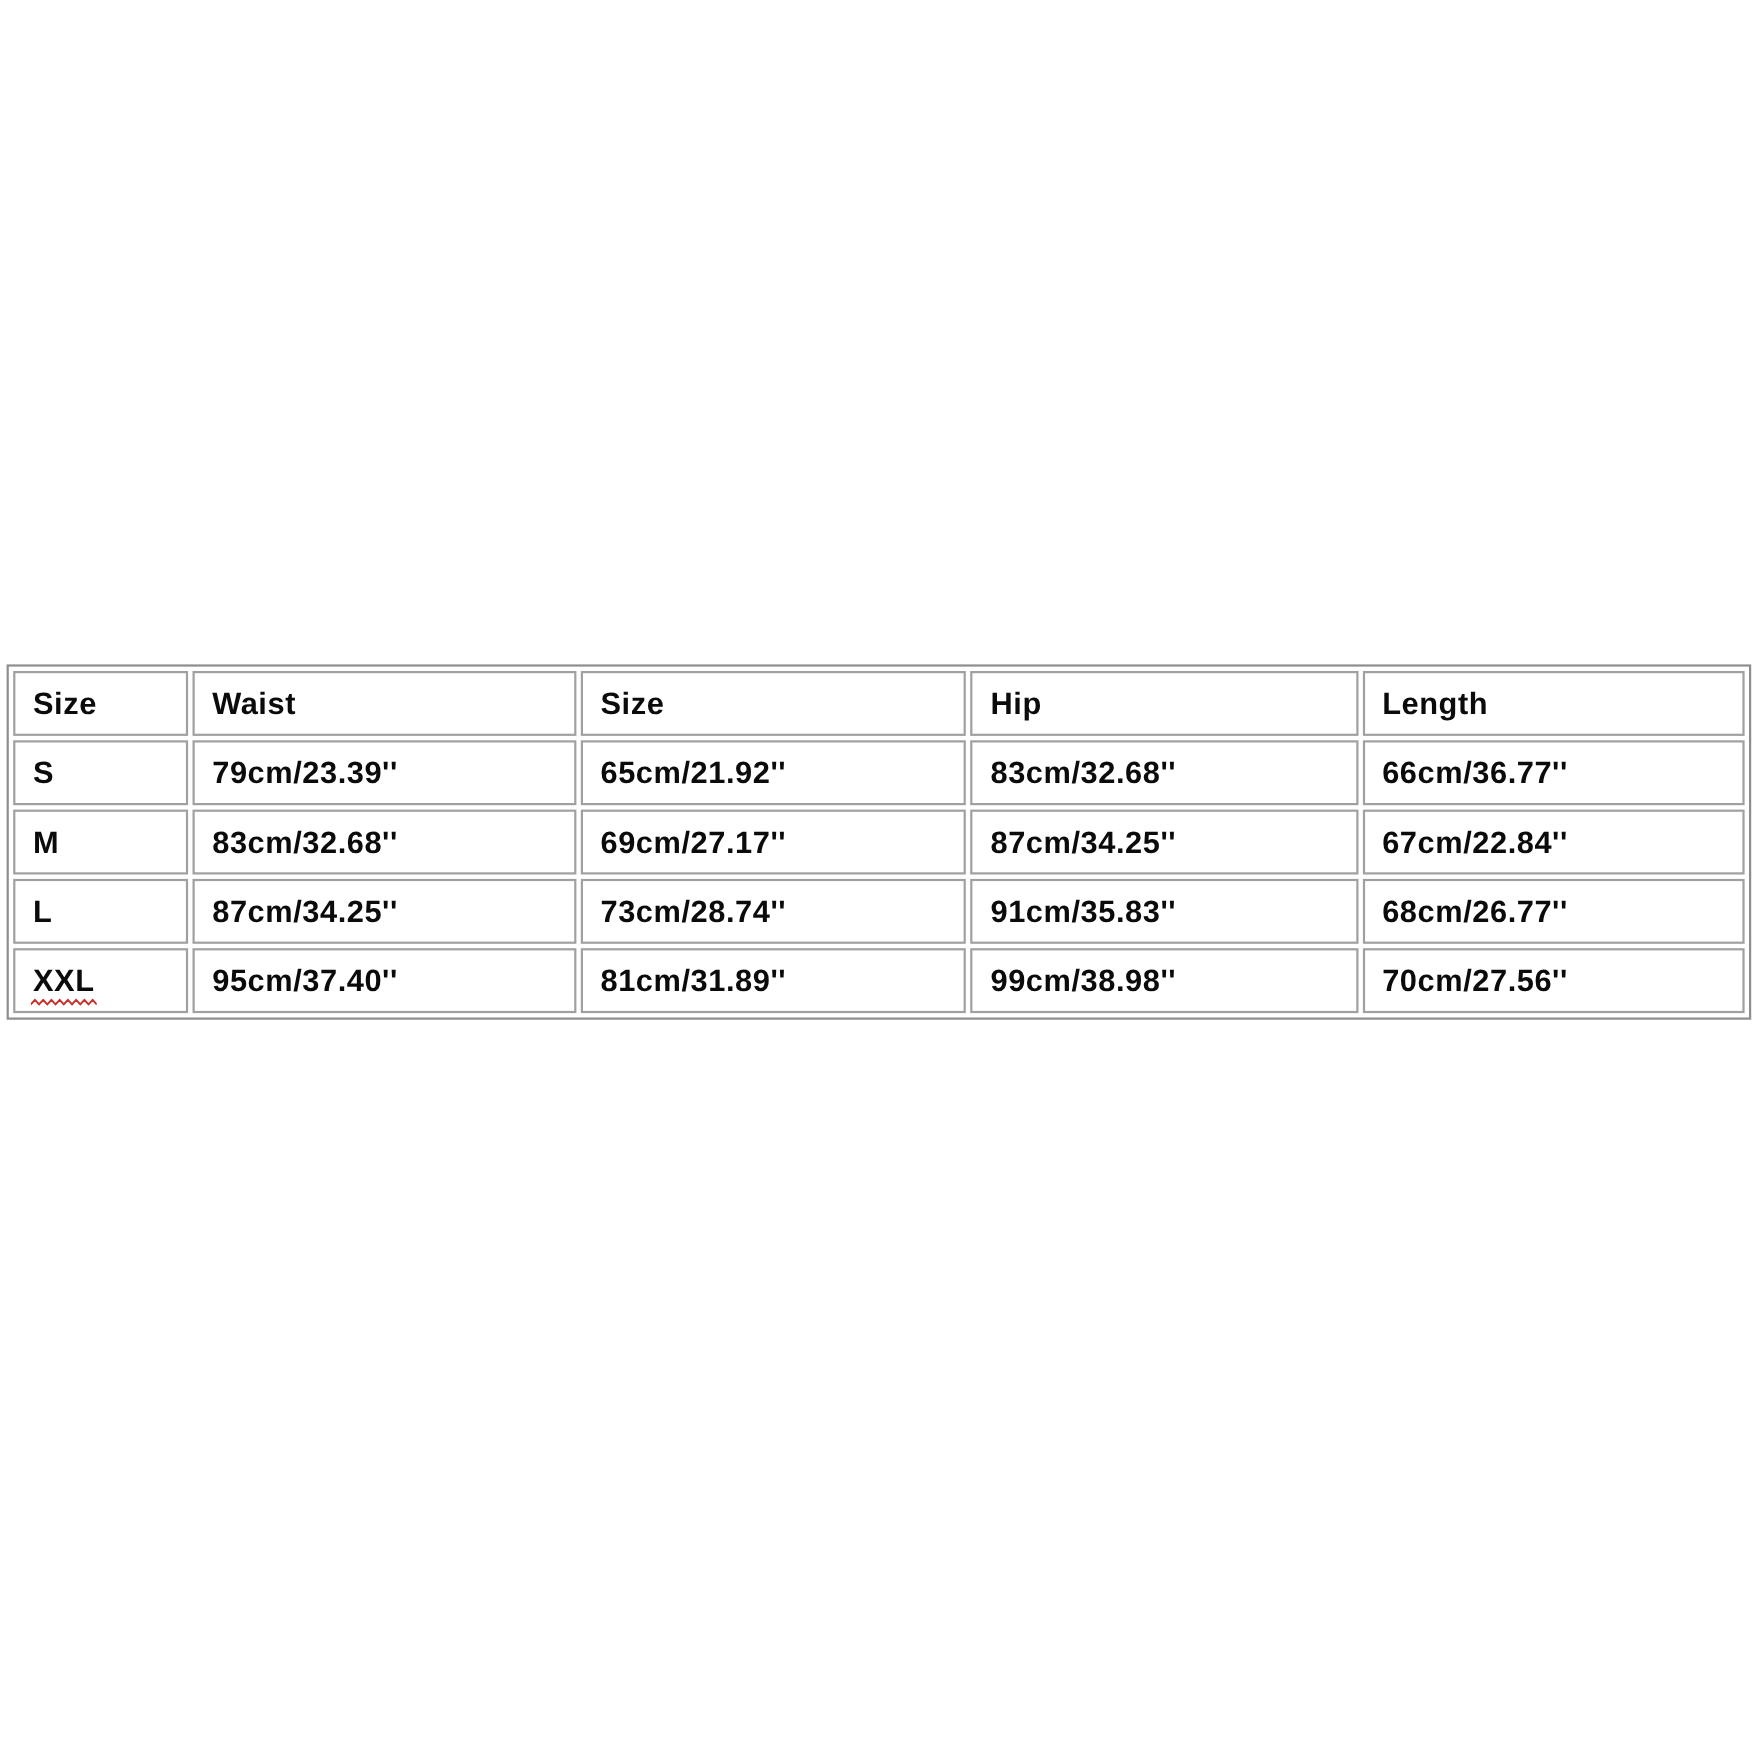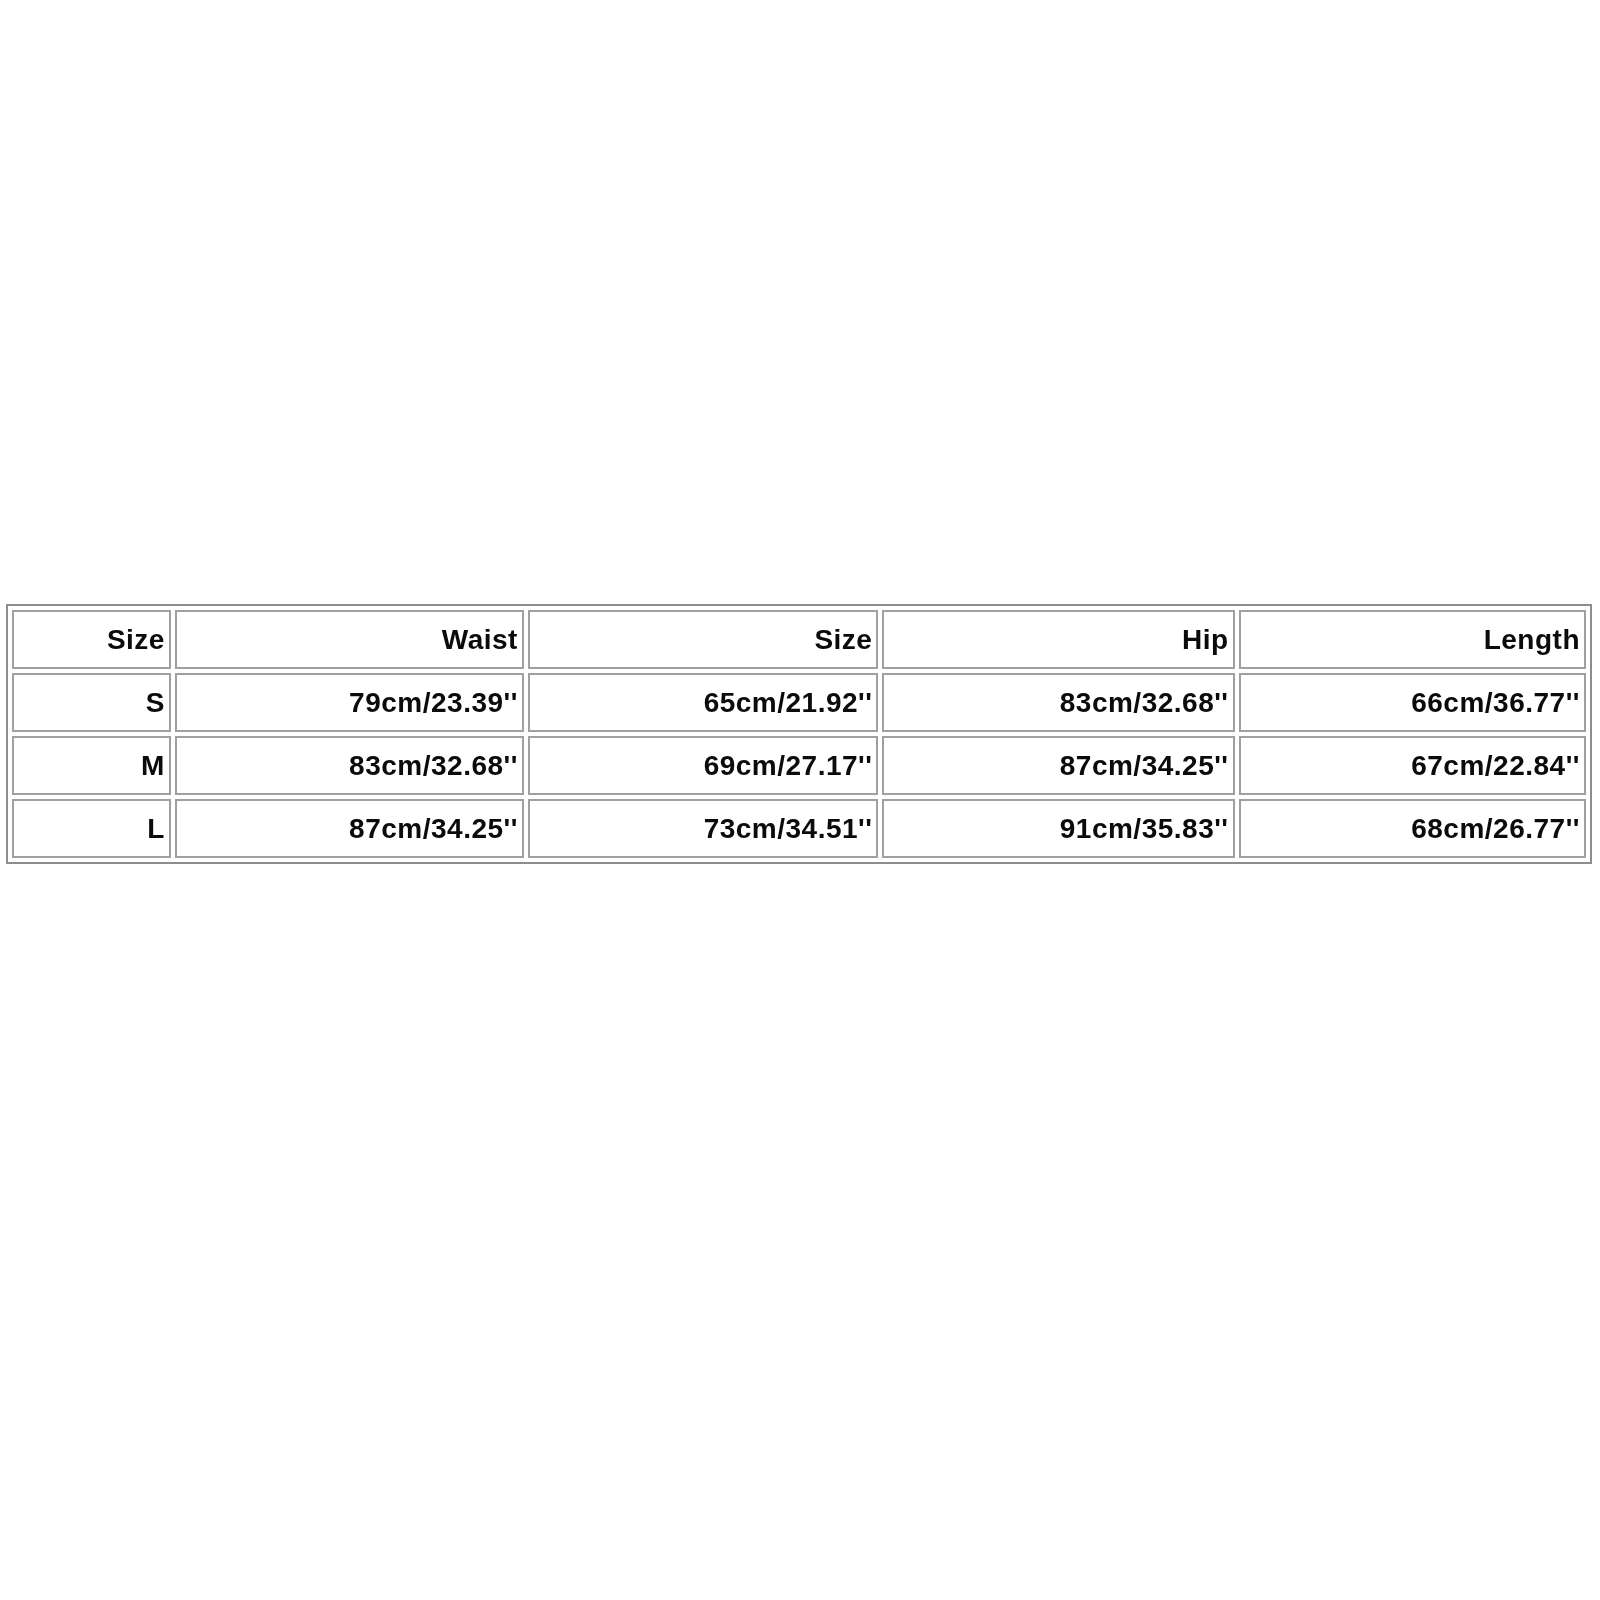--- a/index.html
+++ b/index.html
@@ -23,27 +23,27 @@
     border-collapse: separate;
     border-spacing: 4px;
     border: 2px solid #8d8d8d;
     background: #ffffff;
     table-layout: fixed;
   }
   .size-table th,
   .size-table td {
     border: 2px solid #a0a0a0;
     height: 55px;
-    text-align: right;
+    text-align: left;
     vertical-align: middle;
     font-size: 28px;
     font-weight: bold;
     color: #0b0b0b;
     background: #ffffff;
-    padding: 0 4px;
+    padding: 0 16px;
     letter-spacing: 0.5px;
     overflow: hidden;
     white-space: nowrap;
   }
   col.c-size   { width: 10.2%; }
   col.c-bust   { width: 22.4%; }
   col.c-waist  { width: 22.5%; }
   col.c-hip    { width: 22.6%; }
   col.c-length { width: 22.3%; }
   .squiggle-wrap {
@@ -93,19 +93,33 @@
       <tr>
         <td>M</td>
         <td>83cm/32.68''</td>
         <td>69cm/27.17''</td>
         <td>87cm/34.25''</td>
         <td>67cm/22.84''</td>
       </tr>
       <tr>
         <td>L</td>
         <td>87cm/34.25''</td>
-        <td>73cm/34.51''</td>
+        <td>73cm/28.74''</td>
         <td>91cm/35.83''</td>
         <td>68cm/26.77''</td>
+      </tr>
+      <tr>
+        <td>
+          <span class="squiggle-wrap">
+            <span>XXL</span>
+            <svg class="squiggle" viewBox="0 0 80 8" preserveAspectRatio="none" aria-hidden="true">
+              <polyline points="0,6 5,2 10,6 15,2 20,6 25,2 30,6 35,2 40,6 45,2 50,6 55,2 60,6 65,2 70,6 75,2 80,6" fill="none" stroke="#c9302a" stroke-width="2"></polyline>
+            </svg>
+          </span>
+        </td>
+        <td>95cm/37.40''</td>
+        <td>81cm/31.89''</td>
+        <td>99cm/38.98''</td>
+        <td>70cm/27.56''</td>
       </tr>
     </tbody>
   </table>
 </div>
 
 </body></html>

